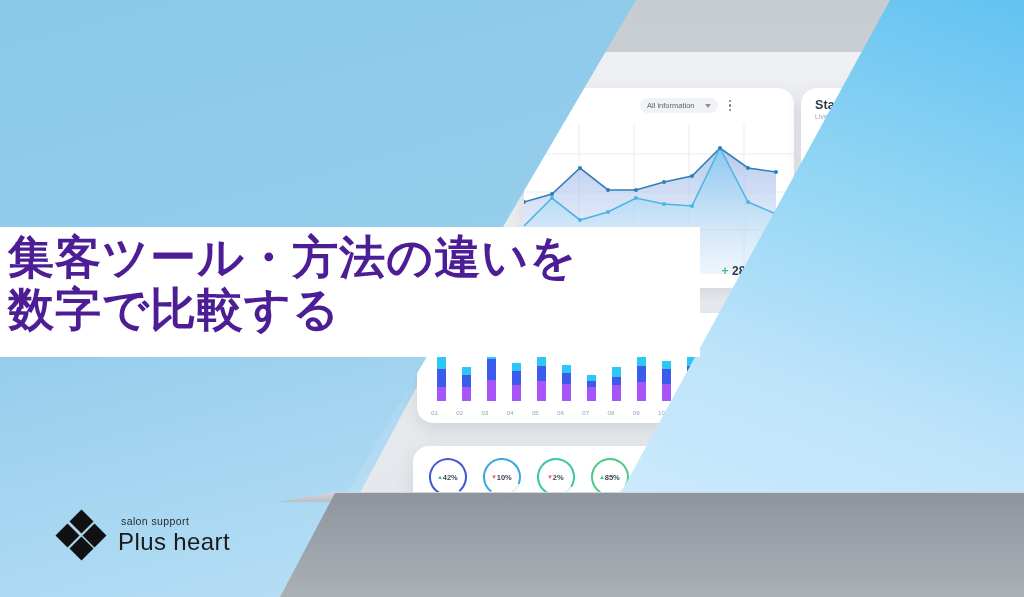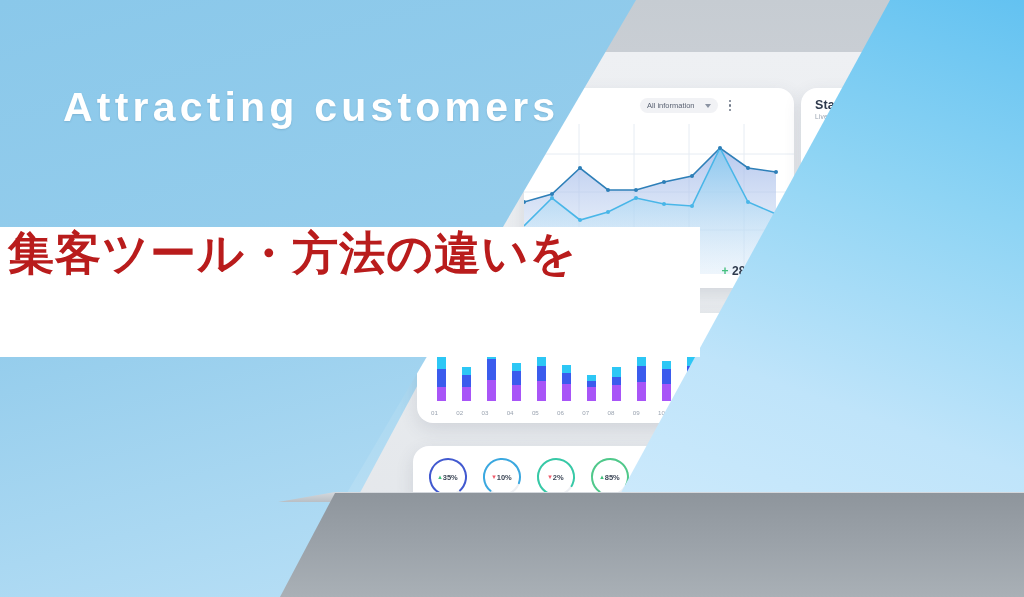--- a/index.html
+++ b/index.html
@@ -85,22 +85,22 @@
   .hbars{position:absolute;right:10px;bottom:8px;width:125px;}
   .hbar-row{display:flex;align-items:center;gap:4px;margin-bottom:3px;}
   .hbar-lbl{font-size:5px;color:#98a0ac;width:13px;text-align:right;}
   .hbar-track{height:5px;border-radius:3px;flex:1;background:transparent;}
   .hbar-fill{height:5px;border-radius:3px;}
 
   
   #headline-en{position:absolute;left:63px;top:84px;font-size:41px;font-weight:700;color:#fff;
     letter-spacing:4.2px;text-shadow:0 1px 2px rgba(40,80,110,.18);white-space:nowrap;}
   #white-band{position:absolute;left:0;top:227px;width:700px;height:130px;background:#fff;}
-  #headline-jp{position:absolute;left:8px;top:228px;width:690px;color:#b91c1c;
-    font-family:Liberation Sans, sans-serif;
+  #headline-jp{position:absolute;left:8px;top:236px;width:690px;color:#4c1d95;
+    font-family:Liberation Mono, monospace;
     font-size:46px;font-weight:700;line-height:1.12;letter-spacing:1px;}
 
   #logo{position:absolute;left:58px;top:512px;display:flex;align-items:center;gap:14px;}
   .mark{position:relative;width:46px;height:46px;}
   .mark i{position:absolute;width:17px;height:17px;background:#111;transform:rotate(45deg);}
   .mark i:nth-child(1){left:14.5px;top:1px;}
   .mark i:nth-child(2){left:1px;top:14.5px;}
   .mark i:nth-child(3){left:28px;top:14.5px;}
   .mark i:nth-child(4){left:14.5px;top:28px;}
   .logo-txt{line-height:1;}
@@ -334,21 +334,21 @@
 
   <div class="card" id="card-gauges">
     <div style="position:absolute;left:14px;top:10px;display:flex;gap:12px;">
       <div class="gauge">
         <svg width="42" height="42" viewBox="0 0 42 42">
           <circle cx="21" cy="21" r="18" fill="none" stroke="#eef0f4" stroke-width="2"></circle>
           <circle cx="21" cy="21" r="18" fill="none" stroke="#4159d0" stroke-width="2" stroke-dasharray="90 113" stroke-linecap="round" transform="rotate(120 21 21)"></circle>
         </svg>
         <span class="gauge-lbl">
           <em class="up">▴</em>
-          <span>35%</span>
+          <span>42%</span>
         </span>
       </div>
       <div class="gauge">
         <svg width="42" height="42" viewBox="0 0 42 42">
           <circle cx="21" cy="21" r="18" fill="none" stroke="#eef0f4" stroke-width="2"></circle>
           <circle cx="21" cy="21" r="18" fill="none" stroke="#3aa8e0" stroke-width="2" stroke-dasharray="78 125" stroke-linecap="round" transform="rotate(130 21 21)"></circle>
         </svg>
         <span class="gauge-lbl">
           <em class="down">▾</em>
           <span>10%</span>
@@ -417,21 +417,33 @@
       <path d="M96,28 L118,34 L124,48 L104,54 L92,40 Z" fill="#4d5fe8" opacity=".75"></path>
       <path d="M104,30 L122,36 L128,46 L110,50 Z" fill="#2bd6ef" opacity=".8"></path>
     </svg>
   </div>
 
   <div class="bg-blue-wedge"></div>
   <div class="bg-leftwedge"></div>
   <div class="bg-bottomslab-edge"></div>
   <div class="bg-bottomslab"></div>
 
-  <div id="headline-en">Attracting customers</div>
 
   <div id="white-band"></div>
   <div id="headline-jp">
     <div>集客ツール・方法の違いを</div>
-  </div>
-
+    <div>数字で比較する</div>
+  </div>
+
+  <div id="logo">
+    <div class="mark">
+      <i></i>
+        <i></i>
+        <i></i>
+        <i></i>
+    </div>
+    <div class="logo-txt">
+      <div class="logo-sup">salon support</div>
+      <div class="logo-name">Plus heart</div>
+    </div>
+  </div>
 
 </div>
 
 </body></html>

